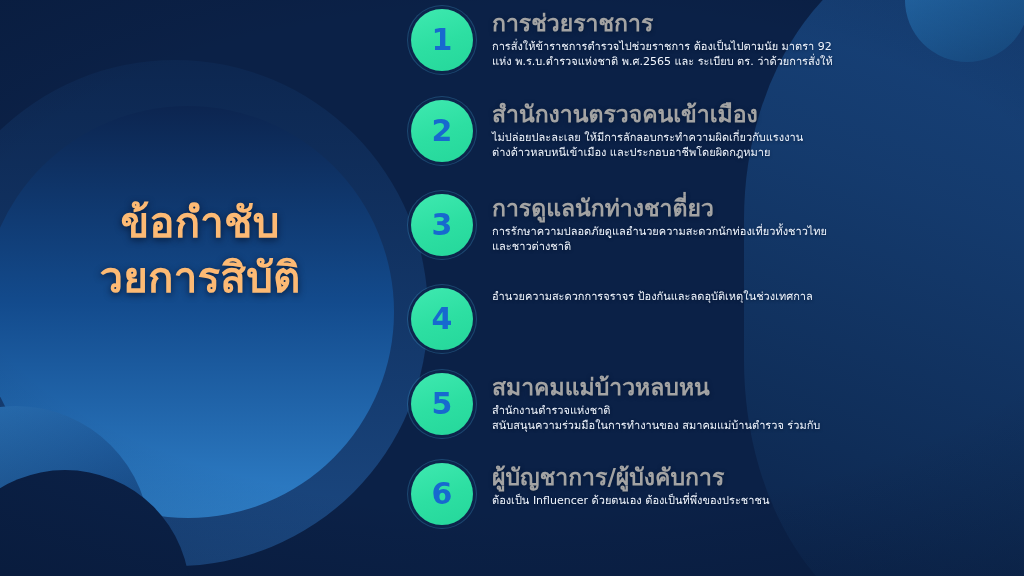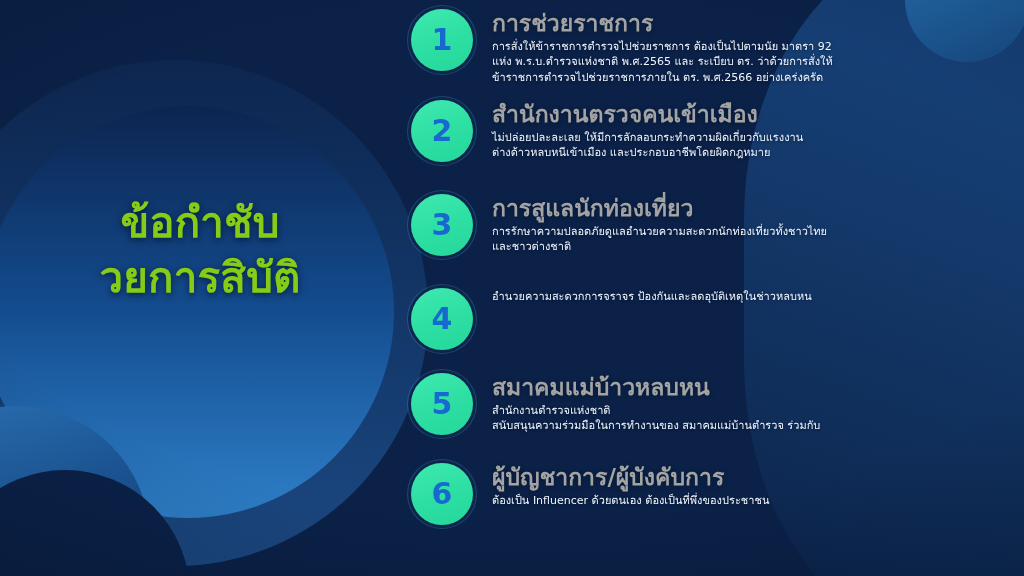--- a/index.html
+++ b/index.html
@@ -94,21 +94,21 @@
     background: radial-gradient(120% 95% at 52% 45%, rgba(0,0,0,0) 46%, rgba(3,14,36,.55) 100%);
   }
 
   
   .title-block {
     position: absolute;
     left: 0;
     top: 196px;
     width: 400px;
     text-align: center;
-    color: #84cc16;
+    color: #fdba74;
     font-size: 42px;
     font-weight: 700;
     line-height: 1.30;
     letter-spacing: .2px;
     text-shadow: 0 2px 7px rgba(2,14,36,.72);
   }
   .title-block .tl { display: block; }
 
   
   .list {
@@ -201,21 +201,20 @@
       <div class="badge-wrap">
         <div class="badge-ring">
           <span class="badge-num">1</span>
         </div>
       </div>
       <div class="texts">
         <p class="head">การช่วยราชการ</p>
         <p class="body">
           <span class="ln">การสั่งให้ข้าราชการตำรวจไปช่วยราชการ ต้องเป็นไปตามนัย มาตรา 92</span>
           <span class="ln">แห่ง พ.ร.บ.ตำรวจแห่งชาติ พ.ศ.2565 และ ระเบียบ ตร. ว่าด้วยการสั่งให้</span>
-          <span class="ln">ข้าราชการตำรวจไปช่วยราชการภายใน ตร. พ.ศ.2566 อย่างเคร่งครัด</span>
         </p>
       </div>
     </div>
 
     <div class="item" style="top:100px">
       <div class="badge-wrap">
         <div class="badge-ring">
           <span class="badge-num">2</span>
         </div>
       </div>
@@ -228,37 +227,37 @@
       </div>
     </div>
 
     <div class="item" style="top:194px">
       <div class="badge-wrap">
         <div class="badge-ring">
           <span class="badge-num">3</span>
         </div>
       </div>
       <div class="texts">
-        <p class="head">การสูแลนักท่องเที่ยว</p>
+        <p class="head">การดูแลนักท่างชาตี่ยว</p>
         <p class="body">
           <span class="ln">การรักษาความปลอดภัยดูแลอำนวยความสะดวกนักท่องเที่ยวทั้งชาวไทย</span>
           <span class="ln">และชาวต่างชาติ</span>
         </p>
       </div>
     </div>
 
     <div class="item" style="top:288px">
       <div class="badge-wrap">
         <div class="badge-ring">
           <span class="badge-num">4</span>
         </div>
       </div>
       <div class="texts">
         <p class="body">
-          <span class="ln">อำนวยความสะดวกการจราจร ป้องกันและลดอุบัติเหตุในช่าวหลบหน</span>
+          <span class="ln">อำนวยความสะดวกการจราจร ป้องกันและลดอุบัติเหตุในช่วงเทศกาล</span>
         </p>
       </div>
     </div>
 
     <div class="item" style="top:373px">
       <div class="badge-wrap">
         <div class="badge-ring">
           <span class="badge-num">5</span>
         </div>
       </div>

